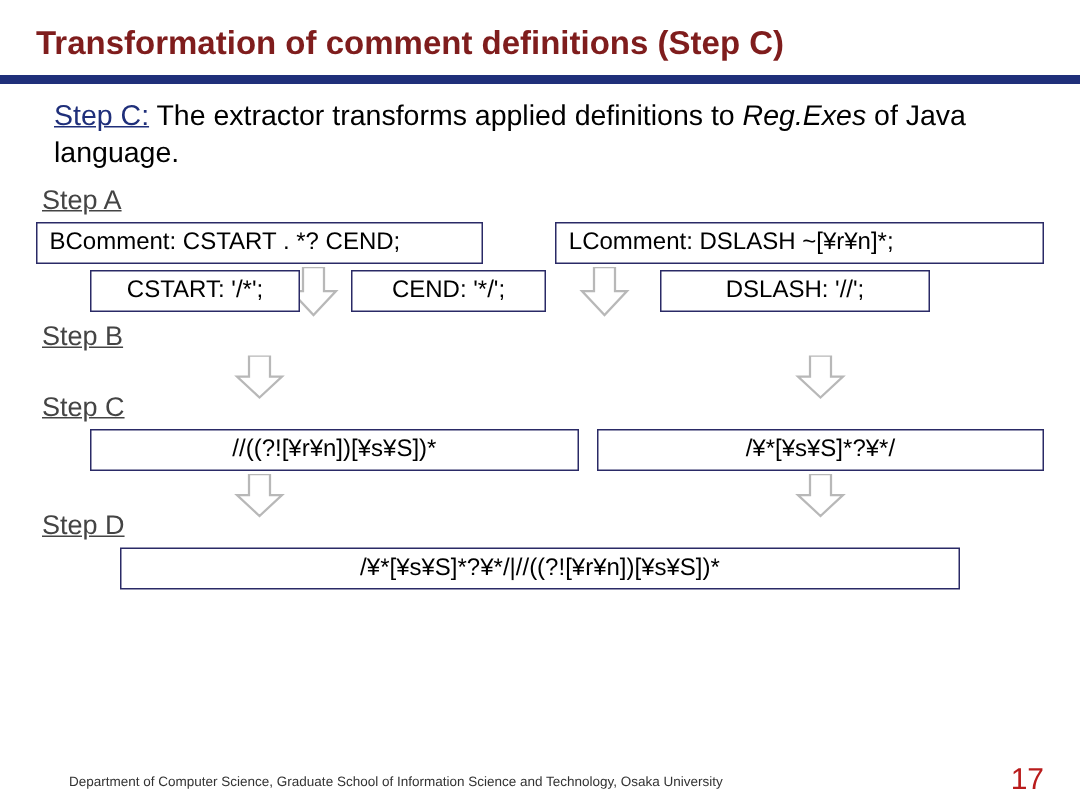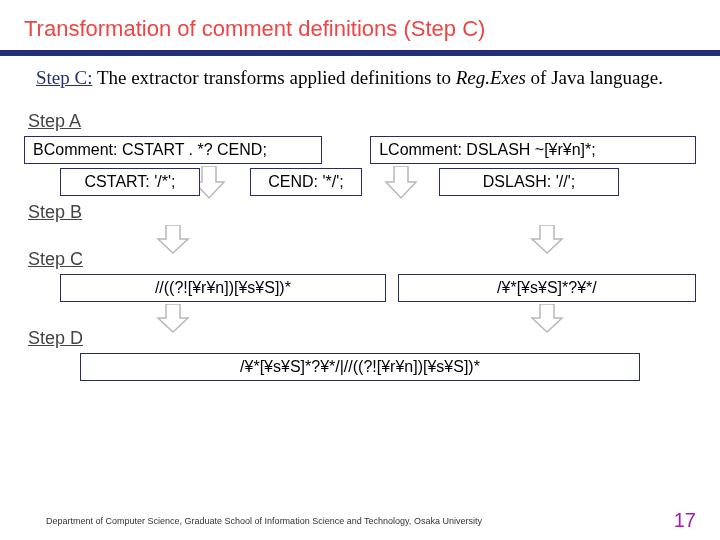--- a/index.html
+++ b/index.html
@@ -13,44 +13,43 @@
     color: #000;
   }
   .slide {
     width: 720px;
     height: 540px;
     position: relative;
     padding: 16px 24px 0 24px;
   }
   .title {
     font-size: 22px;
-    font-weight: 400;
-    color: #ef4444;
+    font-weight: 700;
+    color: #7f1d1d;
     margin-bottom: 8px;
   }
   .title-underline {
     height: 6px;
     background: #1f2f7a;
     margin: 0 -24px 10px -24px;
   }
   .subtitle {
     font-size: 19px;
     color: #000;
     line-height: 1.3;
     padding: 0 10px 6px 12px;
     font-weight: 400;
-    font-family: Liberation Serif, serif;
   }
   .subtitle .stepC { text-decoration: underline; color: #1f2f7a; }
   .subtitle .regex { font-style: italic; }
   .step-label {
     font-size: 18px;
     color: #444;
     text-decoration: underline;
-    margin: 14px 0 4px 4px;
+    margin: 2px 0 4px 4px;
   }
   .row {
     display: flex;
     gap: 12px;
     margin-bottom: 4px;
     justify-content: space-between;
   }
   .box {
     border: 1.5px solid #2a2a66;
     background: #fff;
@@ -92,21 +91,21 @@
     bottom: 8px;
     left: 30px;
     right: 24px;
     display: flex;
     align-items: center;
     justify-content: space-between;
     font-size: 9px;
     color: #333;
   }
   .footer-left { display: flex; align-items: center; gap: 6px; padding-left: 16px; }
-  .pagenum { font-size: 20px; color: #a21caf; }
+  .pagenum { font-size: 20px; color: #b91c1c; }
   .step-boxes-B .box { font-size: 16px; }
 </style>
 </head>
 <body>
 
 <div class="slide">
 
   <div class="title">Transformation of comment definitions (Step C)</div>
   <div class="title-underline"></div>
 
@@ -119,21 +118,21 @@
     <div class="box boxA-left">BComment: CSTART . *? CEND;</div>
     <div class="box boxA-right">LComment: DSLASH ~[¥r¥n]*;</div>
   </div>
 
   <div class="mini-row" style="align-items:center;">
     <div style="display:flex; gap:20px; align-items:center; position:relative;">
       <div class="mini-box" style="width:140px">CSTART: '/*';</div>
       <svg width="38" height="34" style="position:absolute; left:130px; top:-2px; z-index:1;">
           <polygon points="12,0 26,0 26,16 34,16 19,32 4,16 12,16" fill="#fff" stroke="#b8b8b8" stroke-width="1.5"></polygon>
         </svg>
-      <div class="mini-box" style="width:112px; margin-left:30px;">CEND: '*/';</div>
+      <div class="mini-box" style="width:130px; margin-left:14px;">CEND: '*/';</div>
     </div>
     <div style="position:relative; flex:1; display:flex; justify-content:center;">
       <svg width="38" height="34" style="position:absolute; left:20px; top:-2px; z-index:1;">
           <polygon points="12,0 26,0 26,16 34,16 19,32 4,16 12,16" fill="#fff" stroke="#b8b8b8" stroke-width="1.5"></polygon>
         </svg>
       <div class="mini-box" style="width:180px; z-index:2;">DSLASH: '//';</div>
     </div>
   </div>
 
   <div class="step-label" style="margin-top:6px">Step B</div>

